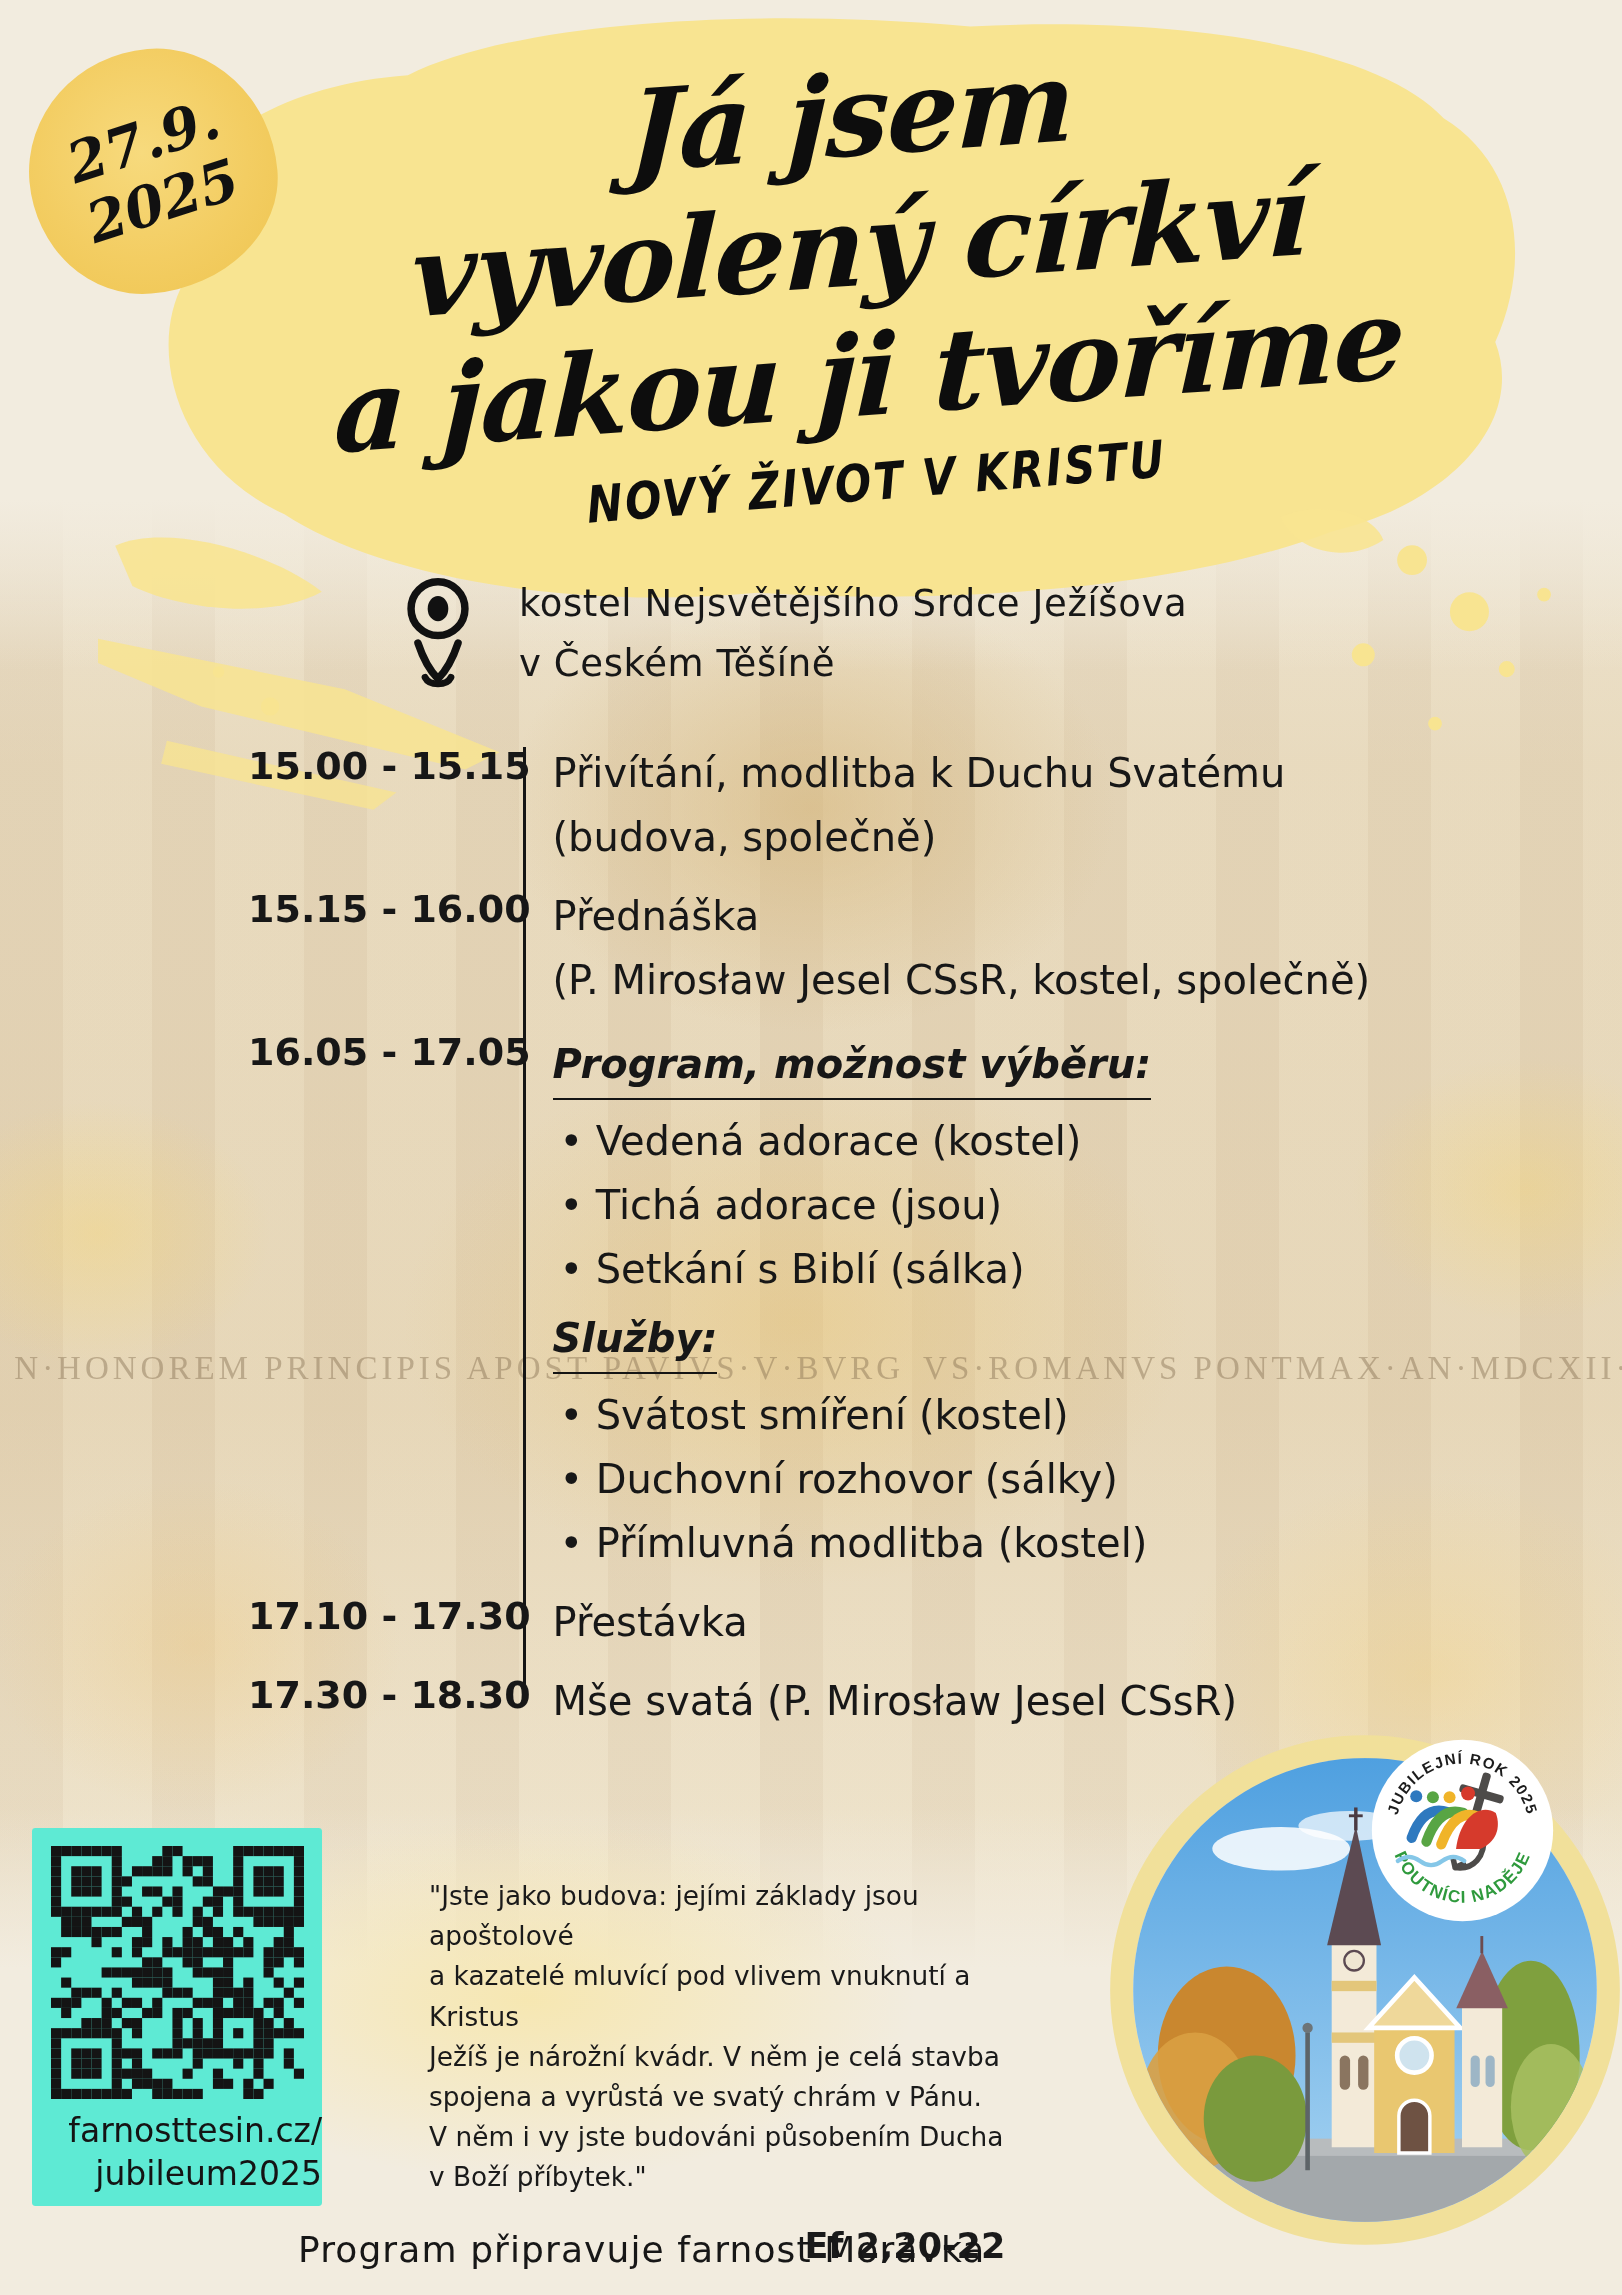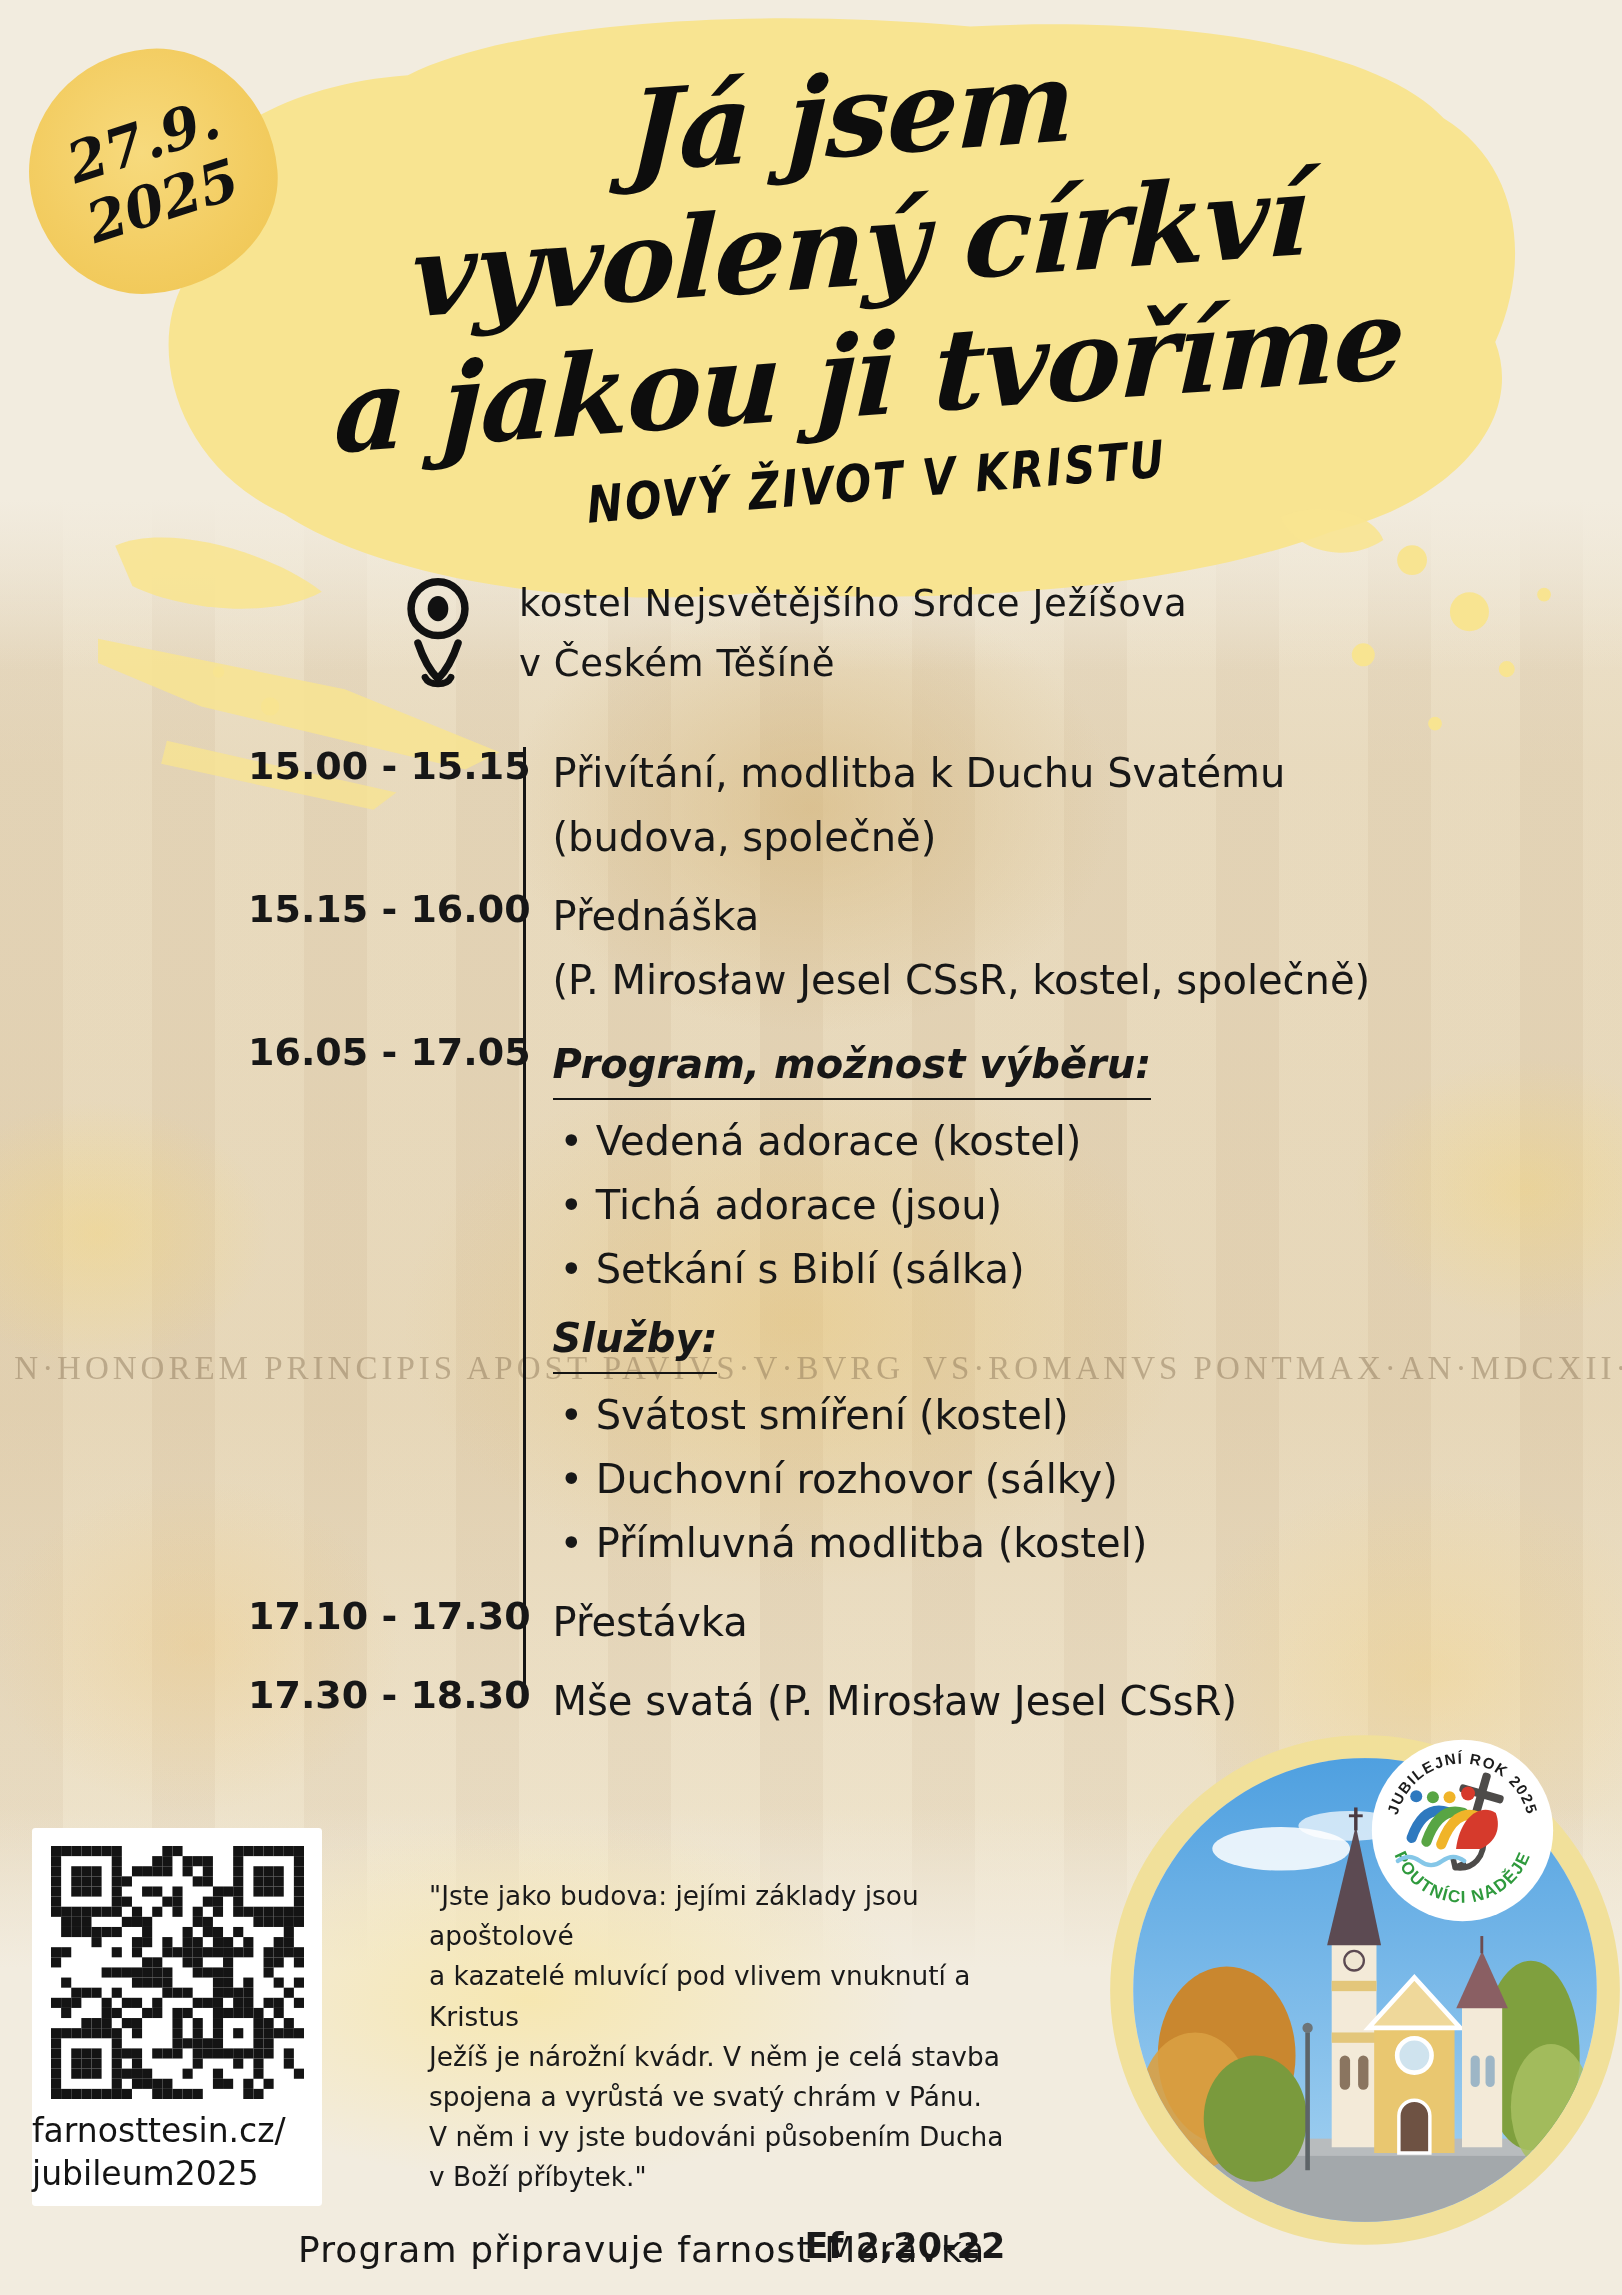--- a/index.html
+++ b/index.html
@@ -79,21 +79,21 @@
   .desc{flex:1; padding-left:27.5px; font-size:40px; line-height:1.6;}
   .entry-heading{
     display:inline-block; font-weight:bold; font-style:italic;
     border-bottom:2.9px solid #141414; padding-bottom:2.3px; margin:4.6px 0 9.2px 0;
   }
   .entry-bullet{padding-left:6.9px;}
   .entry-bullet::before{content:"• "; }
   
   .qr-card{
     position:absolute; left:32px; top:1828px; width:290px; height:378px; z-index:5;
-    background:#ffffff; border-radius:3.4px; text-align:left;
+    background:#5eead4; border-radius:3.4px; text-align:right;
   }
   .qr-wrap{margin:18.4px auto 0 auto; width:253px; height:253px;}
   .website{font-size:33px; line-height:1.32; margin-top:9.2px; color:#141414;}
   .quote{
     position:absolute; left:429px; top:1836px; width:597px; z-index:5;
     font-size:26.4px; line-height:1.52; white-space:pre-line; color:#1a1a1a;
   }
   .quote-ref{
     text-align:right; padding-right:20.7px; margin-top:23px;
     font-weight:800; font-size:35px; white-space:normal; font-style:normal;

